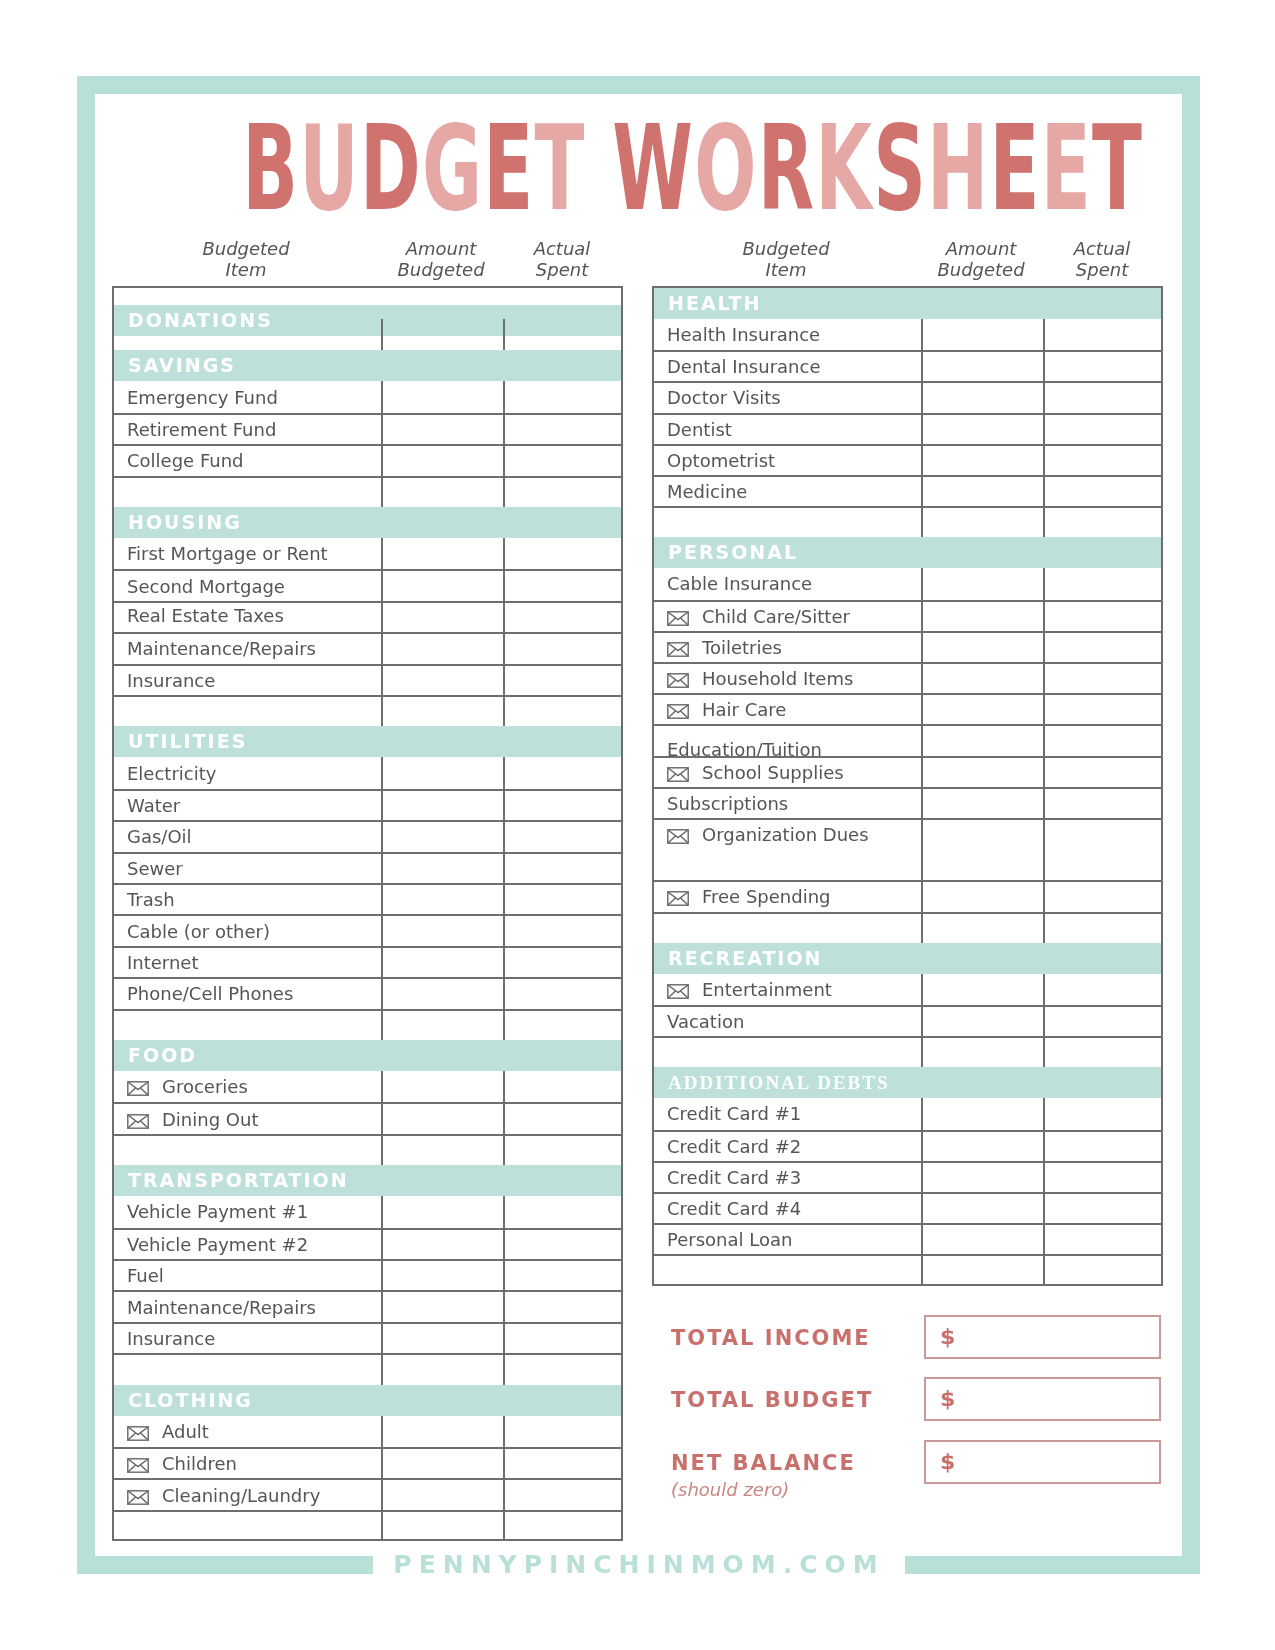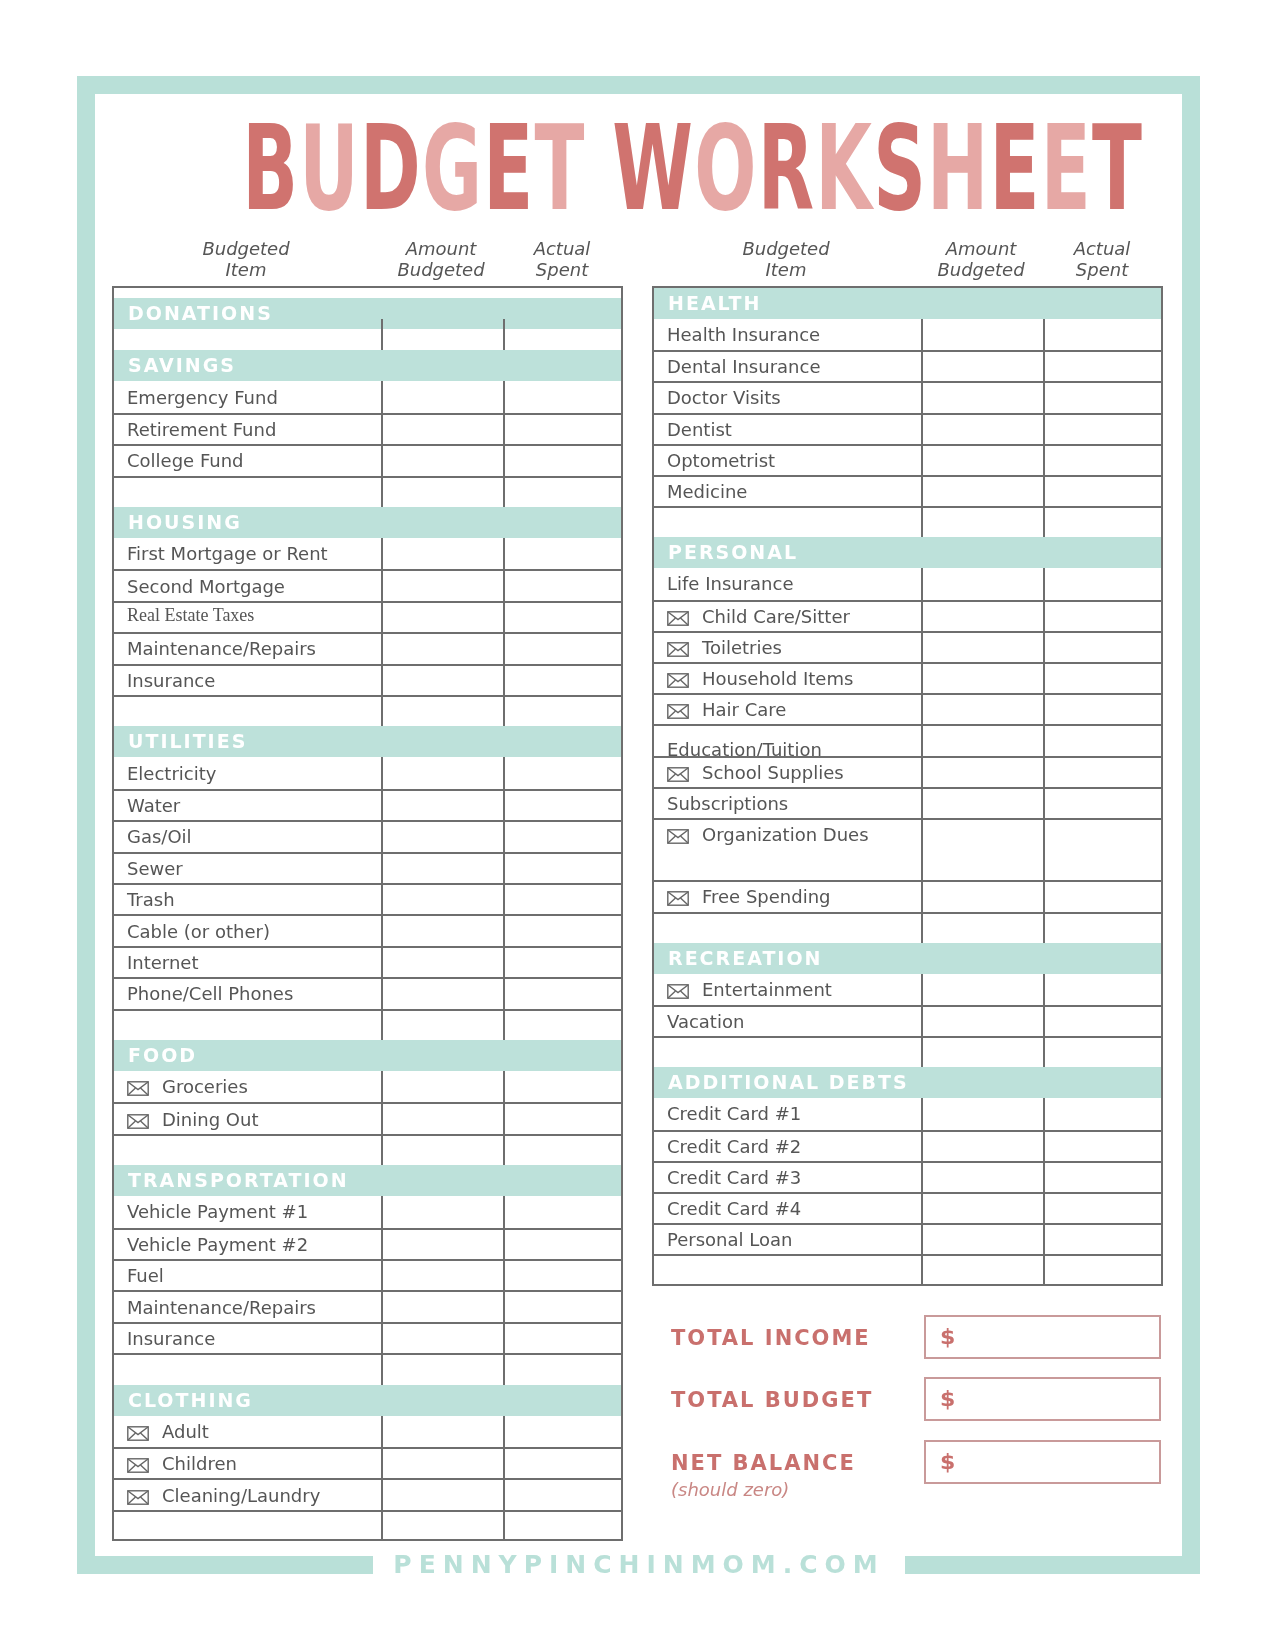--- a/index.html
+++ b/index.html
@@ -57,21 +57,21 @@
     <div>Amount</div>
     <div>Budgeted</div>
   </div>
   <div class="colhead" style="left:1042px;top:238px;width:120px;">
     <div>Actual</div>
     <div>Spent</div>
   </div>
 </div>
 
 <div class="table" id="left-table" style="left: 112px; top: 286px; width: 511px; height: 1255.2px;">
-    <div class="sec" style="top: 10px; height: 31px; line-height: 31px;">DONATIONS</div>
+    <div class="sec" style="top: 17px; height: 31px; line-height: 31px;">DONATIONS</div>
     <div class="row first" style="top: 31px; height: 31.4px;">
       <div class="cell-label">
         <span></span>
       </div>
     </div>
     <div class="sec" style="top: 62.4px; height: 31px; line-height: 31px;">SAVINGS</div>
     <div class="row first" style="top: 93.4px; height: 31.4px;">
       <div class="cell-label">
         <span>Emergency Fund</span>
       </div>
@@ -95,21 +95,21 @@
     <div class="row first" style="top: 250px; height: 31.4px;">
       <div class="cell-label">
         <span>First Mortgage or Rent</span>
       </div>
     </div>
     <div class="row" style="top: 281.4px; height: 31.4px;">
       <div class="cell-label">
         <span>Second Mortgage</span>
       </div>
     </div>
-    <div class="row" style="top: 312.8px; height: 27px; font-family: Liberation Serif, serif;">
+    <div class="row" style="top: 312.8px; height: 27px;">
       <div class="cell-label">
         <span>Real Estate Taxes</span>
       </div>
     </div>
     <div class="row" style="top: 344.2px; height: 31.4px;">
       <div class="cell-label">
         <span>Maintenance/Repairs</span>
       </div>
     </div>
     <div class="row" style="top: 375.6px; height: 31.4px;">
@@ -314,21 +314,21 @@
       </div>
     </div>
     <div class="row" style="top: 218.2px; height: 31.2px;">
       <div class="cell-label">
         <span></span>
       </div>
     </div>
     <div class="sec" style="top: 249.4px; height: 31px; line-height: 31px;">PERSONAL</div>
     <div class="row first" style="top: 280.4px; height: 31.2px;">
       <div class="cell-label">
-        <span>Life Insurance</span>
+        <span>Cable Insurance</span>
       </div>
     </div>
     <div class="row" style="top: 311.6px; height: 31.2px;">
       <div class="cell-label">
         <span class="env"><svg width="22" height="15" viewBox="0 0 22 15">
             <rect x="0.8" y="0.8" width="20.4" height="13.4" fill="none" stroke="#666" stroke-width="1.4"></rect>
             <polyline points="1,1 11,8.5 21,1" fill="none" stroke="#666" stroke-width="1.4"></polyline>
             <line x1="1" y1="14" x2="8.5" y2="7" stroke="#666" stroke-width="1.4"></line>
             <line x1="21" y1="14" x2="13.5" y2="7" stroke="#666" stroke-width="1.4"></line>
           </svg></span>
@@ -431,21 +431,21 @@
     <div class="row" style="top: 717px; height: 31.2px;">
       <div class="cell-label">
         <span>Vacation</span>
       </div>
     </div>
     <div class="row" style="top: 748.2px; height: 31.2px;">
       <div class="cell-label">
         <span></span>
       </div>
     </div>
-    <div class="sec" style="top: 779.4px; height: 31px; line-height: 31px;">ADDITIONAL DEBTS</div>
+    <div class="sec" style="top: 779.4px; height: 31px; line-height: 31px; font-family: Liberation Serif, serif;">ADDITIONAL DEBTS</div>
     <div class="row first" style="top: 810.4px; height: 31.2px;">
       <div class="cell-label">
         <span>Credit Card #1</span>
       </div>
     </div>
     <div class="row" style="top: 841.6px; height: 31.2px;">
       <div class="cell-label">
         <span>Credit Card #2</span>
       </div>
     </div>

